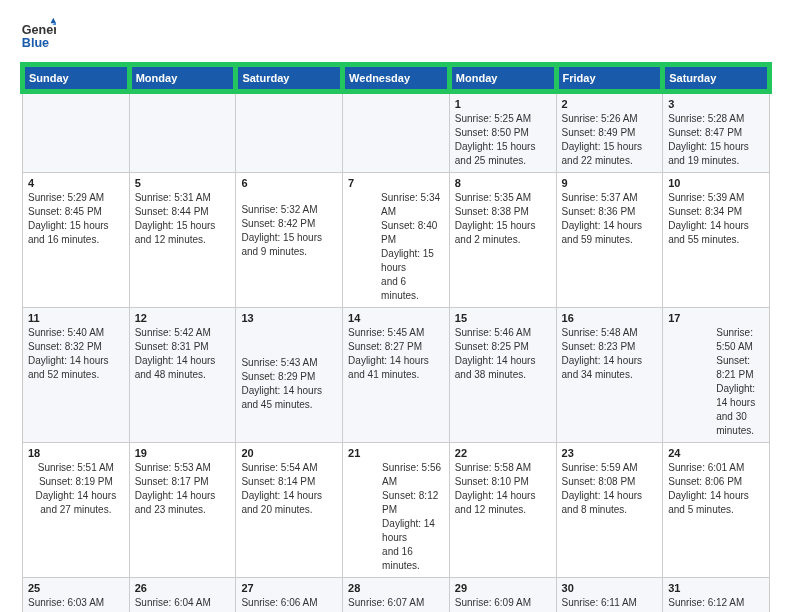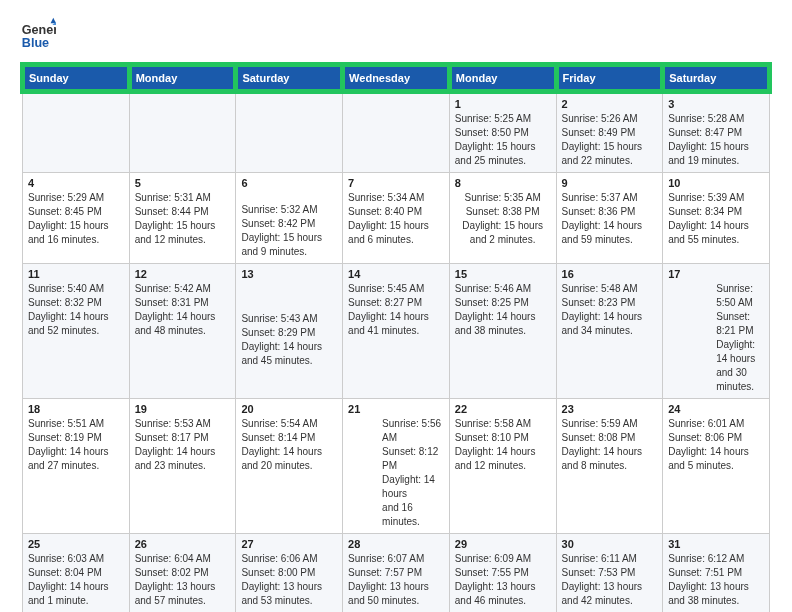--- a/index.html
+++ b/index.html
@@ -163,28 +163,28 @@
           </td>
           <td>
             <span class="day-number">6</span>
             <div class="day-info" style="white-space: pre-line; margin-top: 14px;">Sunrise: 5:32 AM
 Sunset: 8:42 PM
 Daylight: 15 hours
 and 9 minutes.</div>
           </td>
           <td>
             <span class="day-number">7</span>
-            <div class="day-info" style="white-space: pre-line;">Sunrise: 5:34 AM
+            <div class="day-info" style="white-space: pre-line; margin-left: 33px;">Sunrise: 5:34 AM
 Sunset: 8:40 PM
 Daylight: 15 hours
 and 6 minutes.</div>
           </td>
           <td>
             <span class="day-number">8</span>
-            <div class="day-info" style="white-space: pre-line; text-align: center;">Sunrise: 5:35 AM
+            <div class="day-info" style="white-space: pre-line;">Sunrise: 5:35 AM
 Sunset: 8:38 PM
 Daylight: 15 hours
 and 2 minutes.</div>
           </td>
           <td>
             <span class="day-number">9</span>
             <div class="day-info" style="white-space: pre-line;">Sunrise: 5:37 AM
 Sunset: 8:36 PM
 Daylight: 14 hours
 and 59 minutes.</div>
@@ -244,21 +244,21 @@
             <span class="day-number">17</span>
             <div class="day-info" style="white-space: pre-line; margin-left: 48px;">Sunrise: 5:50 AM
 Sunset: 8:21 PM
 Daylight: 14 hours
 and 30 minutes.</div>
           </td>
         </tr>
         <tr>
           <td>
             <span class="day-number">18</span>
-            <div class="day-info" style="white-space: pre-line;">Sunrise: 5:51 AM
+            <div class="day-info" style="white-space: pre-line; text-align: center;">Sunrise: 5:51 AM
 Sunset: 8:19 PM
 Daylight: 14 hours
 and 27 minutes.</div>
           </td>
           <td>
             <span class="day-number">19</span>
             <div class="day-info" style="white-space: pre-line;">Sunrise: 5:53 AM
 Sunset: 8:17 PM
 Daylight: 14 hours
 and 23 minutes.</div>

